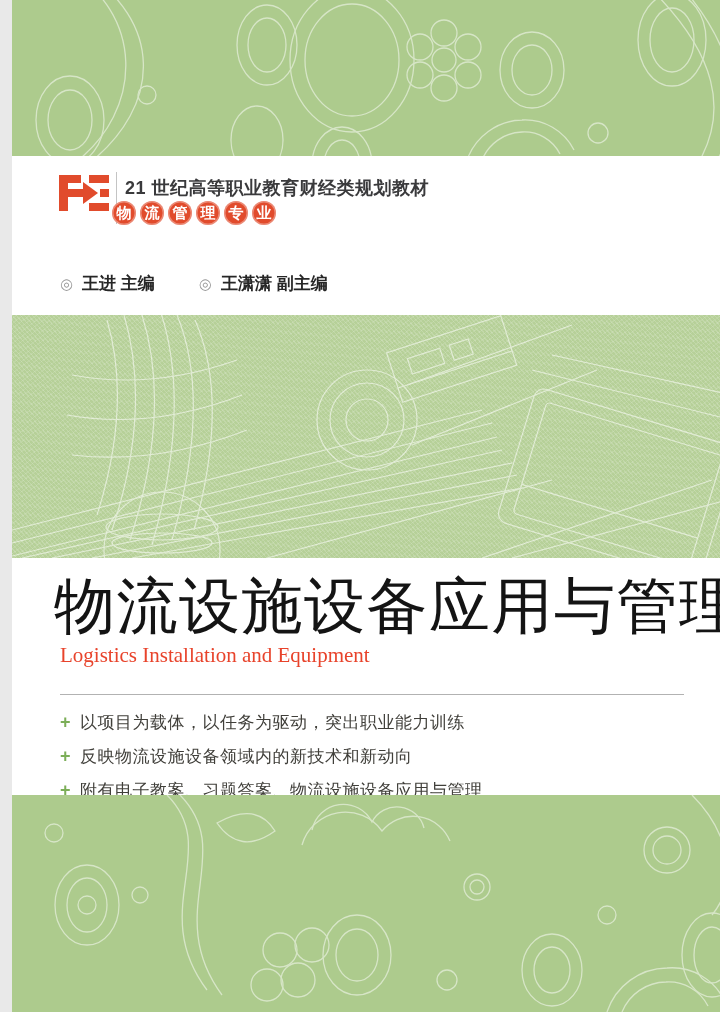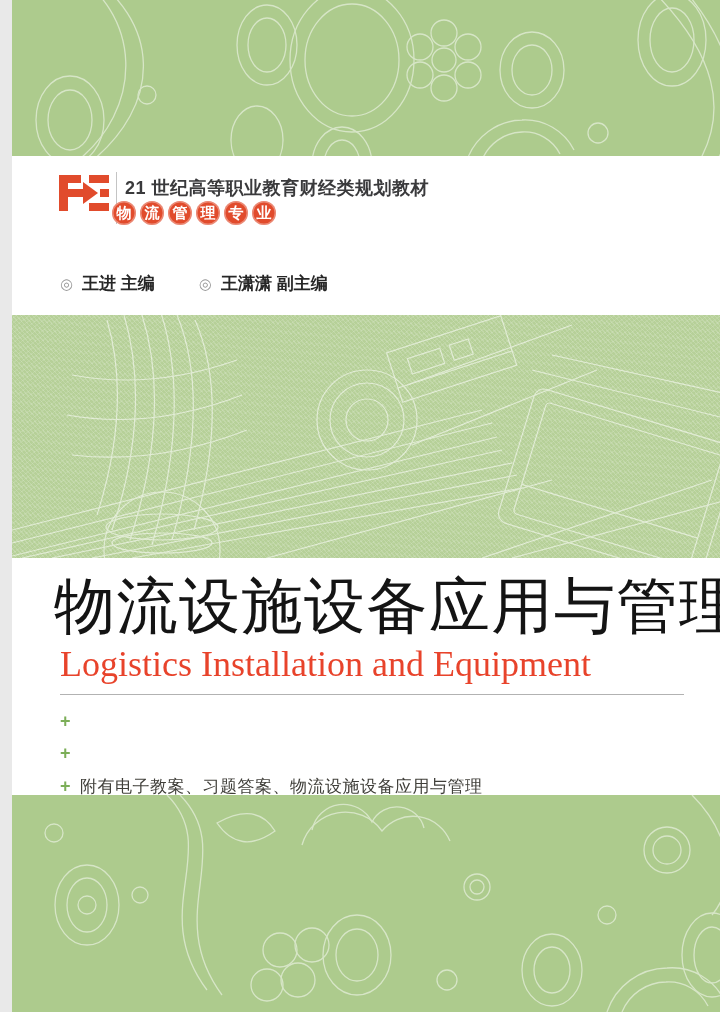--- a/index.html
+++ b/index.html
@@ -25,21 +25,21 @@
          font-size:15px;font-weight:bold;display:flex;align-items:center;justify-content:center;
          box-shadow:inset 0 0 0 1.5px rgba(255,255,255,.35);}
   .authors{position:absolute;left:48px;top:272px;font-size:17px;font-weight:bold;color:#262626;
            display:flex;align-items:center;gap:9px;}
   .authors .sep{width:26px;}
   .marker-ring{color:#9a9a9a;font-size:15px;font-weight:normal;}
 
   
   .main-title{position:absolute;left:42px;top:566px;font-size:61px;color:#141414;
               letter-spacing:1.5px;white-space:nowrap;font-weight:500;}
-  .subtitle{position:absolute;left:48px;top:643px;font-size:36px;color:#e8432b;
+  .subtitle{position:absolute;left:48px;top:643px;font-size:21px;color:#e8432b;
             font-family:"Liberation Serif",serif;}
   .rule{position:absolute;left:48px;top:694px;width:624px;height:1px;background:#b2b2b2;}
   .features{position:absolute;left:48px;top:711px;display:flex;flex-direction:column;gap:11px;}
   .feature{display:flex;align-items:baseline;font-size:17px;color:#403f3a;letter-spacing:.5px;}
   .plus{color:#7cae58;font-weight:bold;font-size:18px;margin-right:9px;}
 </style>
 </head>
 <body>
 
 <div class="cover">
@@ -165,23 +165,25 @@
     </svg>
   </div>
 
   <div class="main-title">物流设施设备应用与管理</div>
   <div class="subtitle">Logistics Installation and Equipment</div>
   <div class="rule"></div>
 
   <div class="features">
     <div class="feature">
       <span class="plus">+</span>
+      <span>以项目为载体，以任务为驱动，突出职业能力训练</span>
     </div>
     <div class="feature">
       <span class="plus">+</span>
+      <span>反映物流设施设备领域内的新技术和新动向</span>
     </div>
     <div class="feature">
       <span class="plus">+</span>
       <span>附有电子教案、习题答案、物流设施设备应用与管理</span>
     </div>
   </div>
 
   <div class="band band-bottom">
     <svg class="pattern" viewBox="0 0 720 217" width="720" height="217">
       <g fill="none" stroke="#ffffff" stroke-width="1.3" opacity="0.5">

